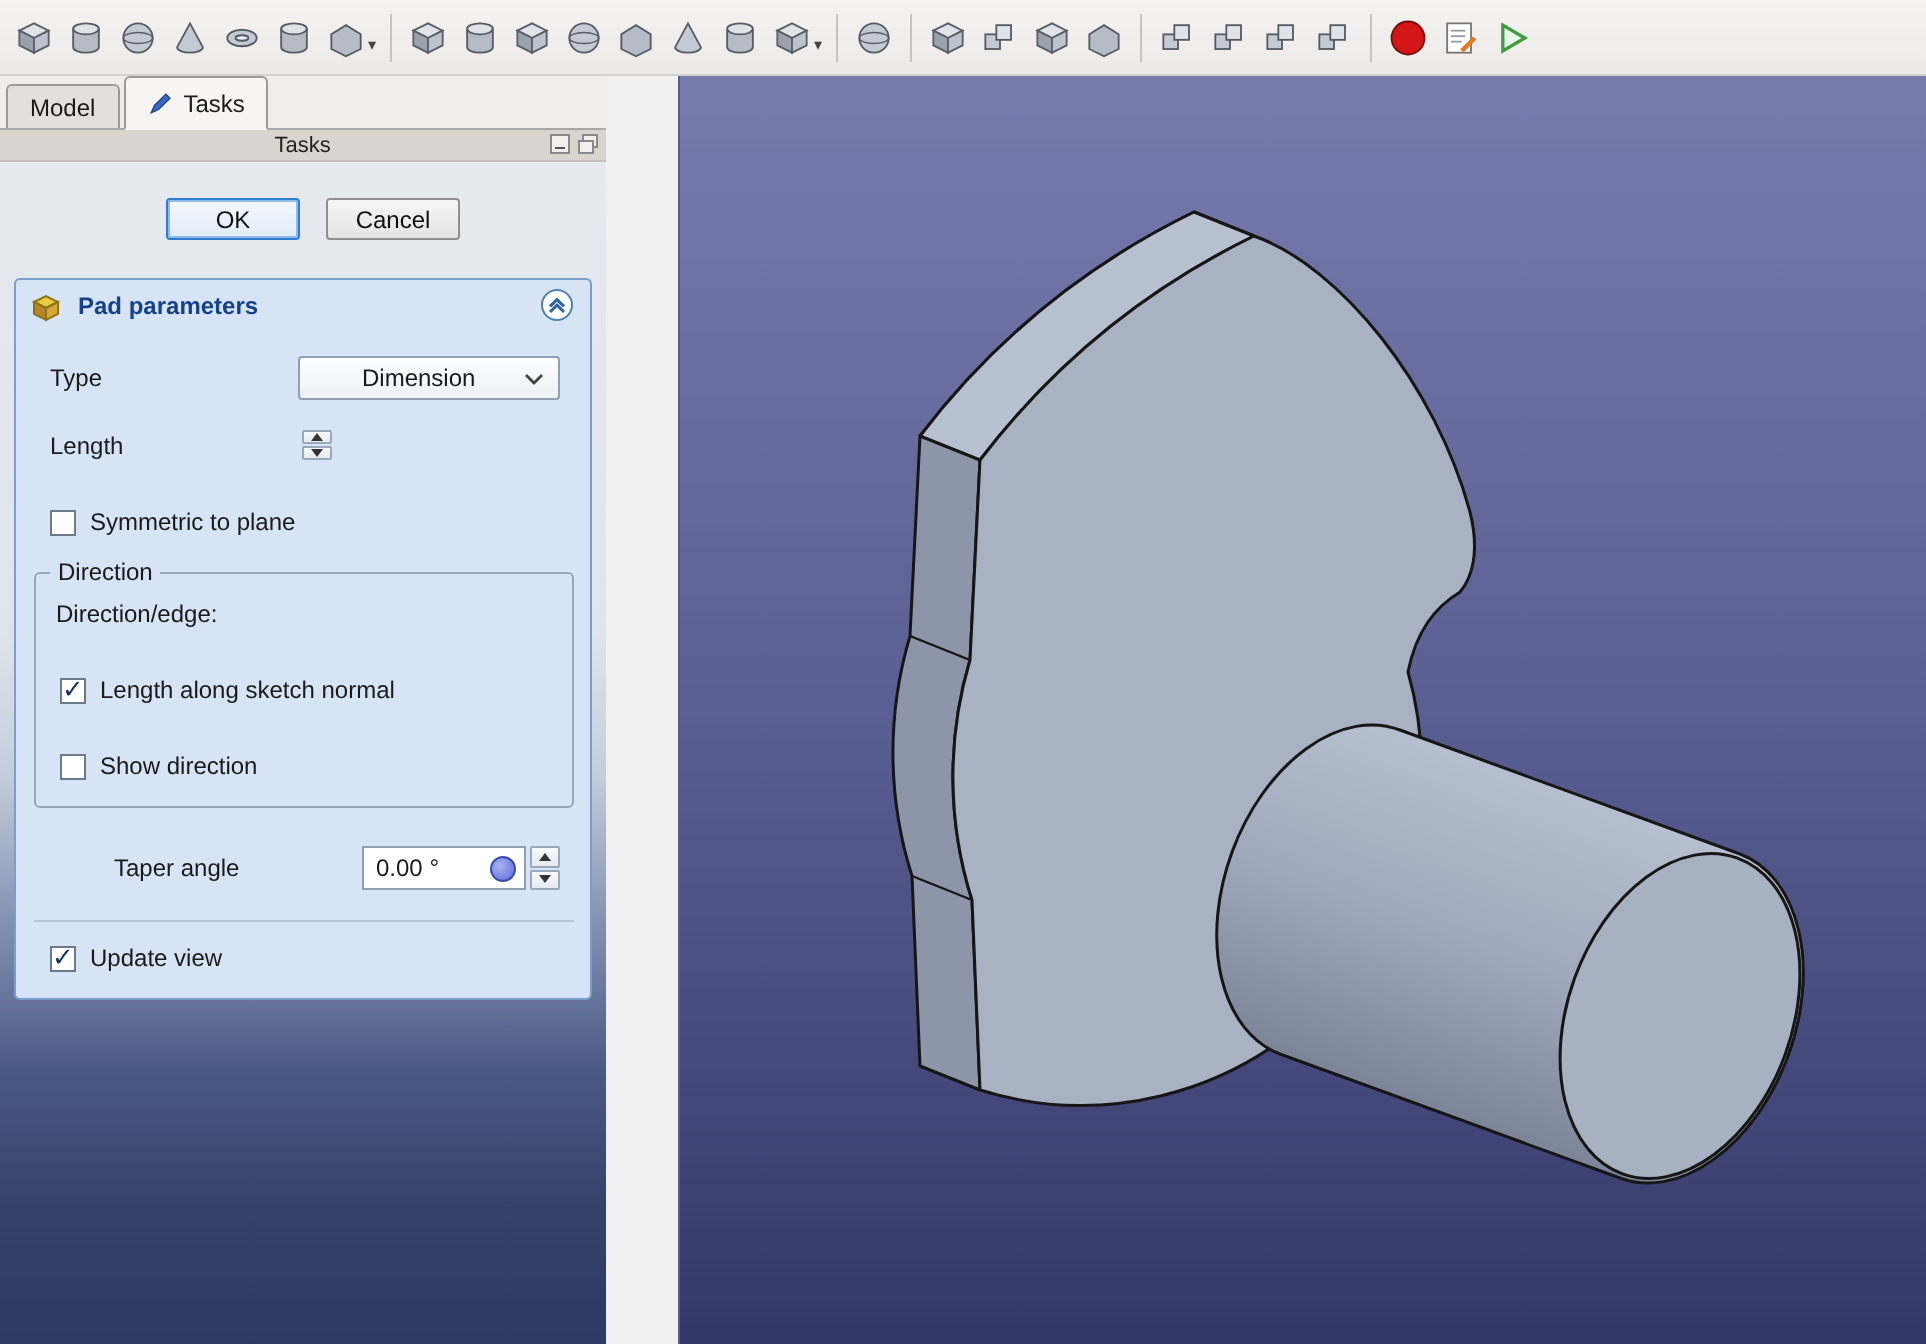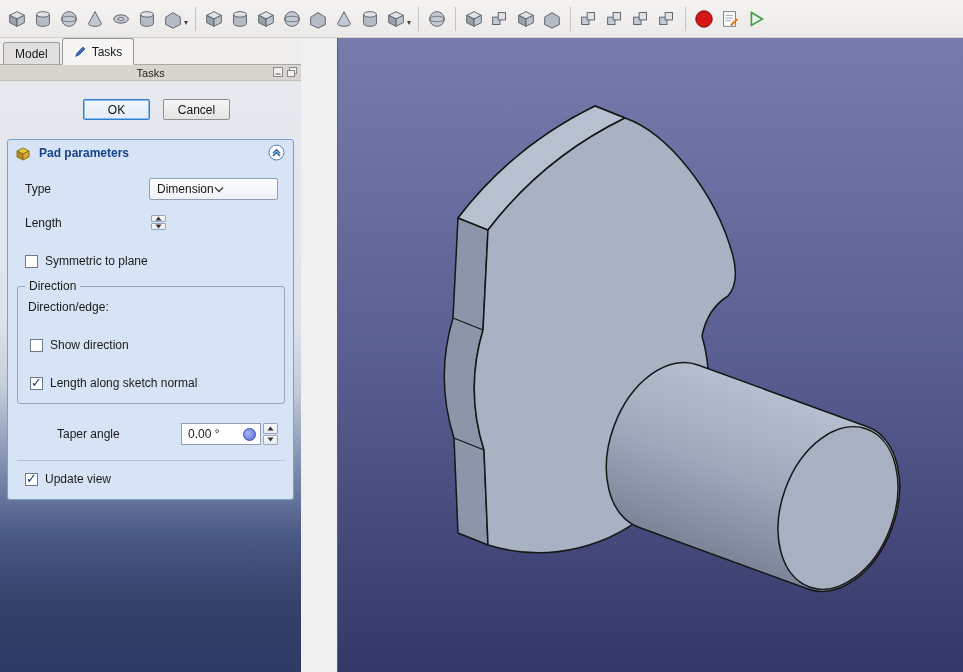--- a/index.html
+++ b/index.html
@@ -38,21 +38,21 @@
   .taskbox{margin:19px 7px 0 7px;background:#d7e4f5;border:1px solid #78a0cd;border-radius:3px;padding-bottom:13px;}
   .box-header{display:flex;align-items:center;gap:8px;padding:4px 8px 2px 7px;}
   .box-title{flex:1;font-weight:bold;color:#15428b;font-size:12px;}
   .collapse-btn{width:17px;height:17px;display:flex;}
   .box-content{padding:0 8px 0 9px;}
   .prow{display:flex;align-items:center;margin-top:15px;padding:0 7px 0 8px;}
   .plabel{width:124px;flex:none;}
   .ctl{flex:1;display:flex;}
   .combo{flex:1;height:22px;box-sizing:border-box;border:1px solid #8fa0b4;border-radius:2px;
          background:linear-gradient(#fdfdfd,#eef1f5);display:flex;align-items:center;padding:0 7px;}
-  .combo span{flex:1;}
+  .combo span{flex:1;margin-left:24px;}
   .sfield{flex:1;height:22px;box-sizing:border-box;border:1px solid #8fa0b4;background:#fff;
           display:flex;align-items:center;padding:0 4px 0 6px;}
   .sfield .val{flex:1;}
   .fx{width:13px;height:13px;border-radius:50%;background:radial-gradient(circle at 4px 4px,#aab4f2,#5a68d8);
       border:1px solid #3b49a8;box-sizing:border-box;}
   .spincol{width:15px;margin-left:2px;display:flex;flex-direction:column;gap:1px;}
   .sbtn{flex:1;border:1px solid #9aa7b8;border-radius:1px;background:linear-gradient(#f8f9fb,#e6eaf0);
         display:flex;align-items:center;justify-content:center;}
   .cbrow{display:flex;align-items:center;gap:7px;margin-top:24px;padding-left:8px;}
   .cb{width:13px;height:13px;flex:none;border:1px solid #6c7a8a;background:#fff;position:relative;box-sizing:border-box;}
@@ -364,27 +364,27 @@
 
 
             <div class="grp">
               <span class="grp-title">Direction</span>
 
               <div class="prow">
                 <span class="plabel">Direction/edge:</span>
               </div>
 
               <div class="cbrow">
+                <span class="cb on"></span>
+                <span>Length along sketch normal</span>
+              </div>
+
+              <div class="cbrow">
                 <span class="cb"></span>
                 <span>Show direction</span>
-              </div>
-
-              <div class="cbrow">
-                <span class="cb on"></span>
-                <span>Length along sketch normal</span>
               </div>
             </div>
 
             <div class="prow" style="margin-top:19px;margin-left:32px;">
               <span class="plabel">Taper angle</span>
               <div class="ctl">
                 <div class="sfield">
                   <span class="val">0.00 °</span>
                   <span class="fx"></span>
                 </div>

